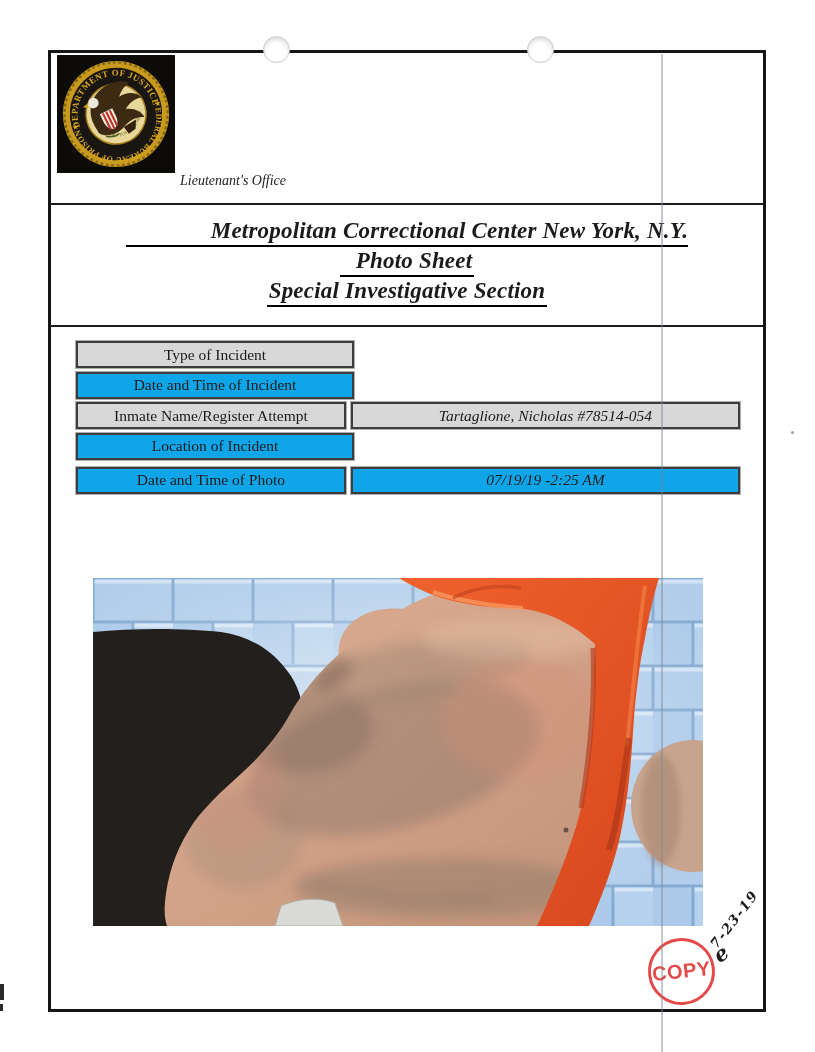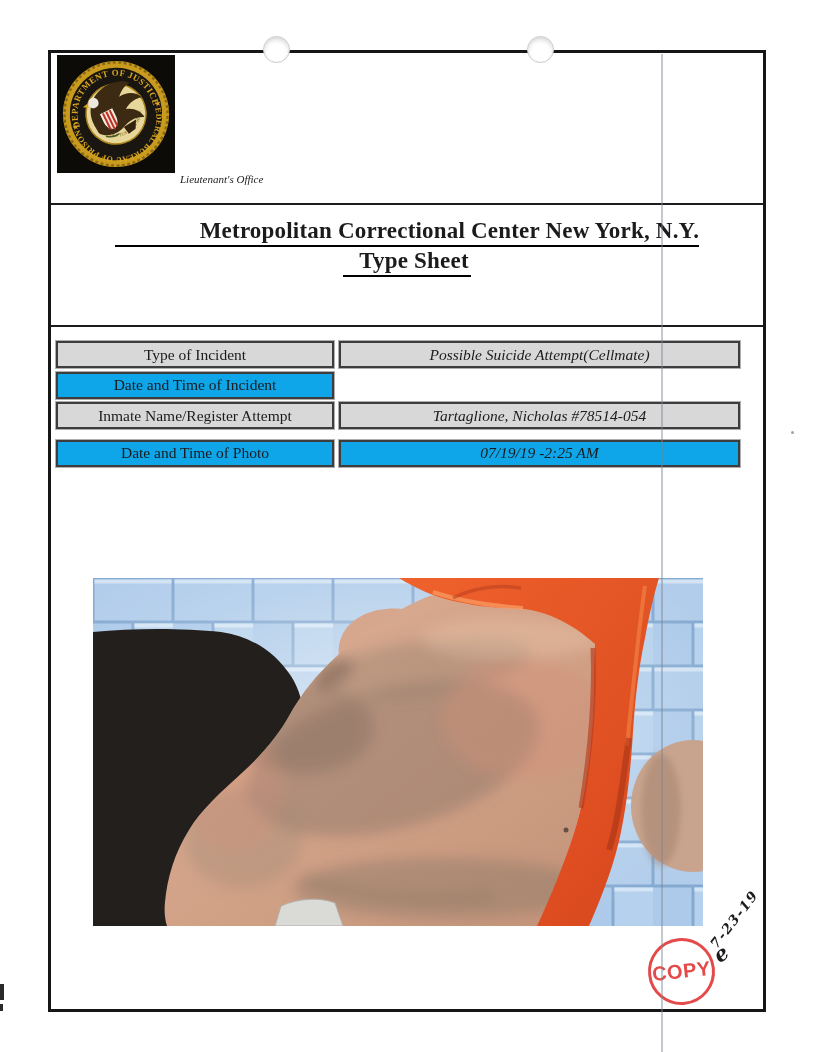--- a/index.html
+++ b/index.html
@@ -12,39 +12,39 @@
   .frame { position:absolute; left:48px; top:50px; width:718px; height:962px; border:3px solid #161616; background:#ffffff; }
 
   
   .hole { position:absolute; width:27px; height:27px; border-radius:50%; background:#ffffff; border:1px solid #c9c9c9; box-shadow: inset 0 3px 5px -1px rgba(0,0,0,.18); z-index:20; }
   .hole1 { left:263px; top:36px; }
   .hole2 { left:527px; top:36px; }
 
   
   .seal { position:absolute; left:6px; top:2px; width:118px; height:118px; }
 
-  .office-label { position:absolute; left:129px; top:120px; font-style:italic; font-size:11px; color:#222; }
+  .office-label { position:absolute; left:129px; top:120px; font-style:italic; font-size:14px; color:#222; }
 
   .rule { position:absolute; left:0; width:100%; height:2px; background:#1c1c1c; }
   .rule1 { top:150px; }
   .rule2 { top:272px; }
 
   
   .title-block { position:absolute; top:164px; left:0; width:100%; text-align:center; font-weight:bold; }
-  .title-line { display:block; height:30px; line-height:28px; }
+  .title-line { display:block; height:30px; line-height:28px;font-style:italic; }
   .title-line > span { display:inline-block; border-bottom:2.5px solid #000; font-size:23px; letter-spacing:.2px; }
   .tl1 > span { padding-left:85px; }
   .tl2 > span { padding-left:16px; padding-right:2px; }
   .tl3 > span { padding:0 2px; }
 
   
   .info-table { position:absolute; left:5px; top:288px; width:684px; }
   .trow { display:flex; gap:5px; margin-bottom:3.5px; }
   .cell { border:2px solid #3d3d3d; box-shadow:0 0 0 1px #aeaeae; background:#0ea5e9; height:27px; display:flex; align-items:center; justify-content:center; font-size:15.5px; }
-  .cell.lab { width:278px; }
+  .cell.lab { width:278px;margin-left:20px; }
   .cell.val { width:401px; font-style:italic; }
   .trow.shaded .cell { background:#d8d8d8; }
   .redaction { display:inline-block; width:84px; height:19px; background:#070707; margin-right:3px; vertical-align:middle; }
 
   
   .photo { position:absolute; left:42px; top:525px; width:610px; height:348px; }
 
   
   .stamp { position:absolute; left:597px; top:885px; width:67px; height:67px; border:3.5px solid #e23b3b; border-radius:50%; display:flex; align-items:center; justify-content:center; transform:rotate(-6deg); opacity:.92; }
   .stamp span { font-family:"Liberation Sans", sans-serif; font-weight:bold; font-size:20px; letter-spacing:.5px; color:#e23b3b; }
@@ -103,38 +103,39 @@
         </g>
       </g>
     </svg>
 
     <div class="office-label">Lieutenant's Office</div>
 
     <div class="rule rule1"></div>
 
     <div class="title-block">
       <div class="title-line tl1"><span>Metropolitan Correctional Center New York, N.Y.</span></div>
-      <div class="title-line tl2"><span>Type Sheet</span></div>
+      <div class="title-line tl2"><span>Photo Sheet</span></div>
+      <div class="title-line tl3"><span>Special Investigative Section</span></div>
     </div>
 
     <div class="rule rule2"></div>
 
     <div class="info-table">
       <div class="trow shaded">
         <div class="cell lab">Type of Incident</div>
-        <div class="cell val">Possible Suicide Attempt(Cellmate)</div>
       </div>
       <div class="trow">
         <div class="cell lab">Date and Time of Incident</div>
       </div>
       <div class="trow shaded">
         <div class="cell lab">Inmate Name/Register Attempt</div>
         <div class="cell val">Tartaglione, Nicholas #78514-054</div>
       </div>
       <div class="trow">
+        <div class="cell lab">Location of Incident</div>
       </div>
       <div class="trow shaded">
       </div>
       <div class="trow">
         <div class="cell lab">Date and Time of Photo</div>
         <div class="cell val">07/19/19 -2:25 AM</div>
       </div>
     </div>
 
     <svg class="photo" viewBox="0 0 610 348" preserveAspectRatio="none" role="img">

